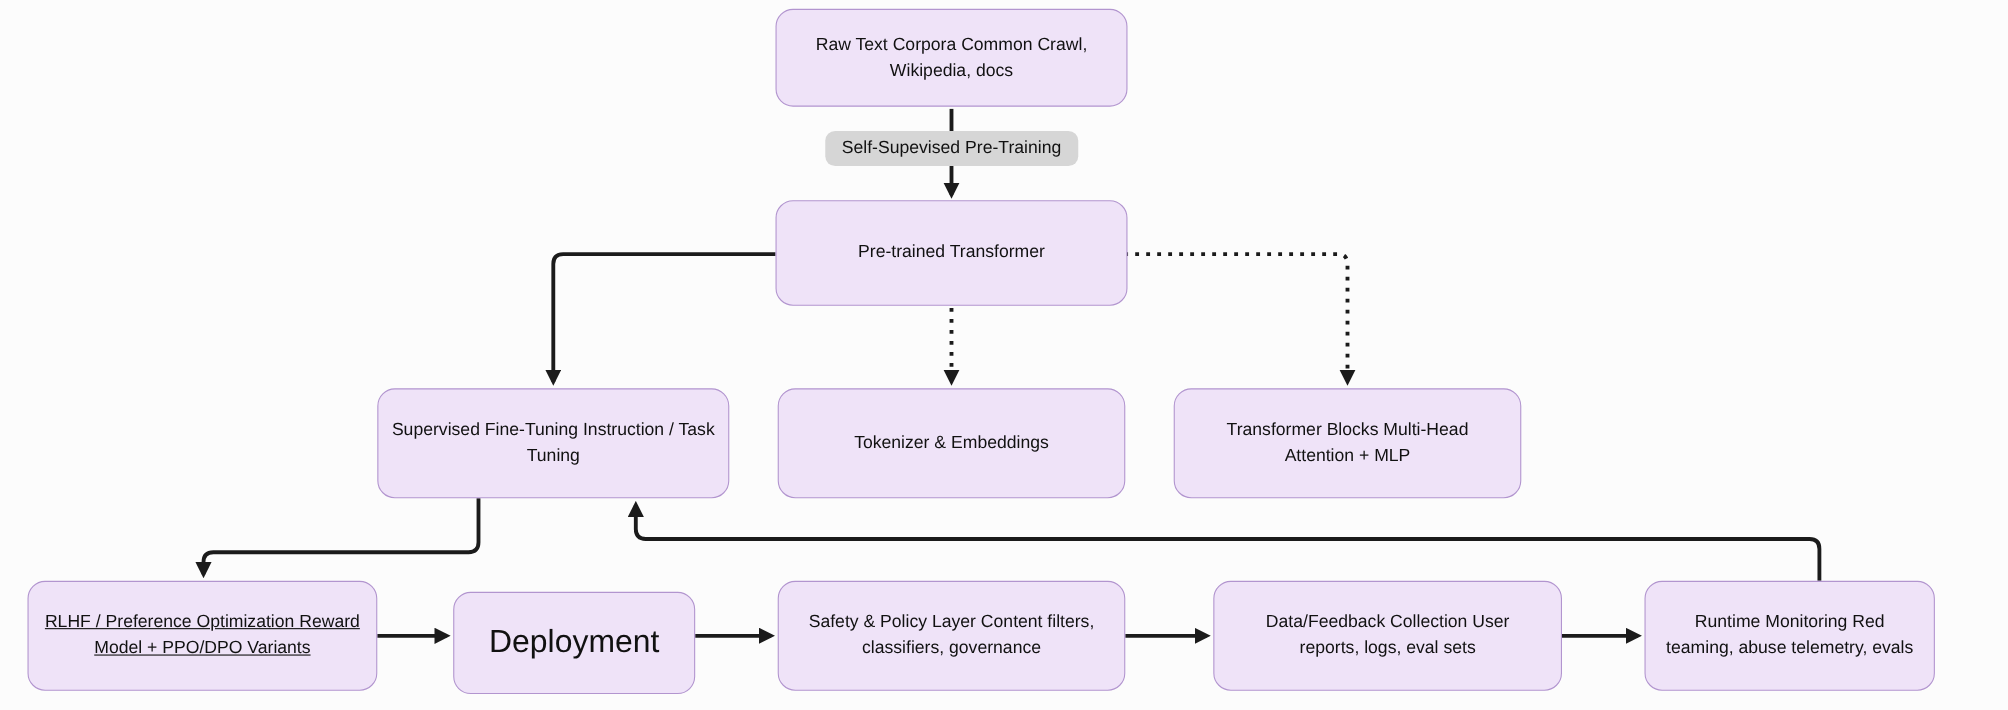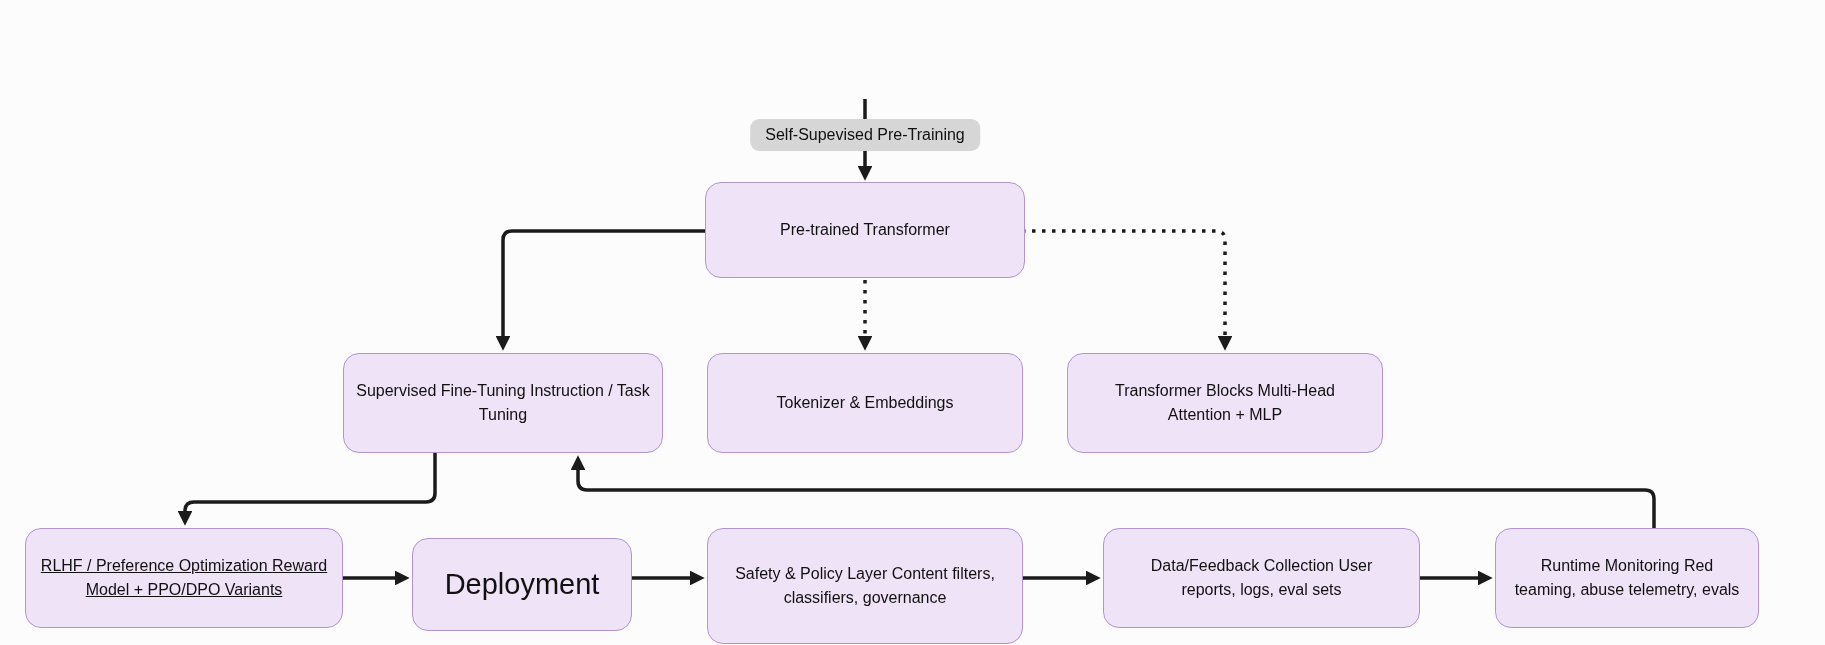--- a/index.html
+++ b/index.html
@@ -37,25 +37,25 @@
     align-items: center;
     justify-content: center;
     text-align: center;
     font-size: 16px;
     line-height: 1.5;
     color: var(--text, #111111);
   }
   #n-raw     { left:705px;  top:8px;   width:320px; height:89px;  padding:0 18px; }
   #n-pre     { left:705px;  top:182px; width:320px; height:96px;  padding:0 18px; }
   #n-sft     { left:343px;  top:353px; width:320px; height:100px; padding:0 12px; }
-  #n-tok     { left:707px;  top:353px; width:316px; height:100px; padding:0 18px;border-radius:15px; }
+  #n-tok     { left:707px;  top:353px; width:316px; height:100px; padding:0 18px; }
   #n-blk     { left:1067px; top:353px; width:316px; height:100px; padding:0 20px; }
   #n-rlhf    { left:25px;   top:528px; width:318px; height:100px; padding:0 14px;text-decoration:underline; }
   #n-dep     { left:412px;  top:538px; width:220px; height:93px;  padding:0 10px; font-size:29px;align-items:center; }
-  #n-safety  { left:707px;  top:528px; width:316px; height:116px; padding:0 8px;  }
+  #n-safety  { left:707px;  top:528px; width:316px; height:100px; padding:0 8px;  }
   #n-data    { left:1103px; top:528px; width:317px; height:100px; padding:0 20px; }
   #n-run     { left:1495px; top:528px; width:264px; height:100px; padding:0 16px; }
   .edge-label {
     position: absolute;
     transform: translateX(-50%);
     background: var(--label-bg, #d6d6d6);
     border-radius: 9px;
     padding: 7px 15px;
     font-size: 16px;
     white-space: nowrap;
@@ -80,20 +80,23 @@
     <path class="edge-line dotted" d="M 865 280 L 865 347" marker-end="url(#arrow)"></path>
     <path class="edge-line dotted" d="M 1022 231 L 1216 231 Q 1225 231 1225 240 L 1225 347" marker-end="url(#arrow)"></path>
     <path class="edge-line" d="M 435 453 L 435 493 Q 435 502 426 502 L 194 502 Q 185 502 185 511 L 185 522" marker-end="url(#arrow)"></path>
     <path class="edge-line" d="M 1654 528 L 1654 499 Q 1654 490 1645 490 L 587 490 Q 578 490 578 481 L 578 459" marker-end="url(#arrow)"></path>
     <path class="edge-line" d="M 343 578 L 406 578" marker-end="url(#arrow)"></path>
     <path class="edge-line" d="M 632 578 L 701 578" marker-end="url(#arrow)"></path>
     <path class="edge-line" d="M 1023 578 L 1097 578" marker-end="url(#arrow)"></path>
     <path class="edge-line" d="M 1420 578 L 1489 578" marker-end="url(#arrow)"></path>
   </svg>
 
+  <div class="node" id="n-raw">
+    <span>Raw Text Corpora Common Crawl, Wikipedia, docs</span>
+  </div>
 
   <div class="node" id="n-pre">
     <span>Pre-trained Transformer</span>
   </div>
 
   <div class="node" id="n-sft">
     <span>Supervised Fine-Tuning Instruction / Task Tuning</span>
   </div>
 
   <div class="node" id="n-tok">

